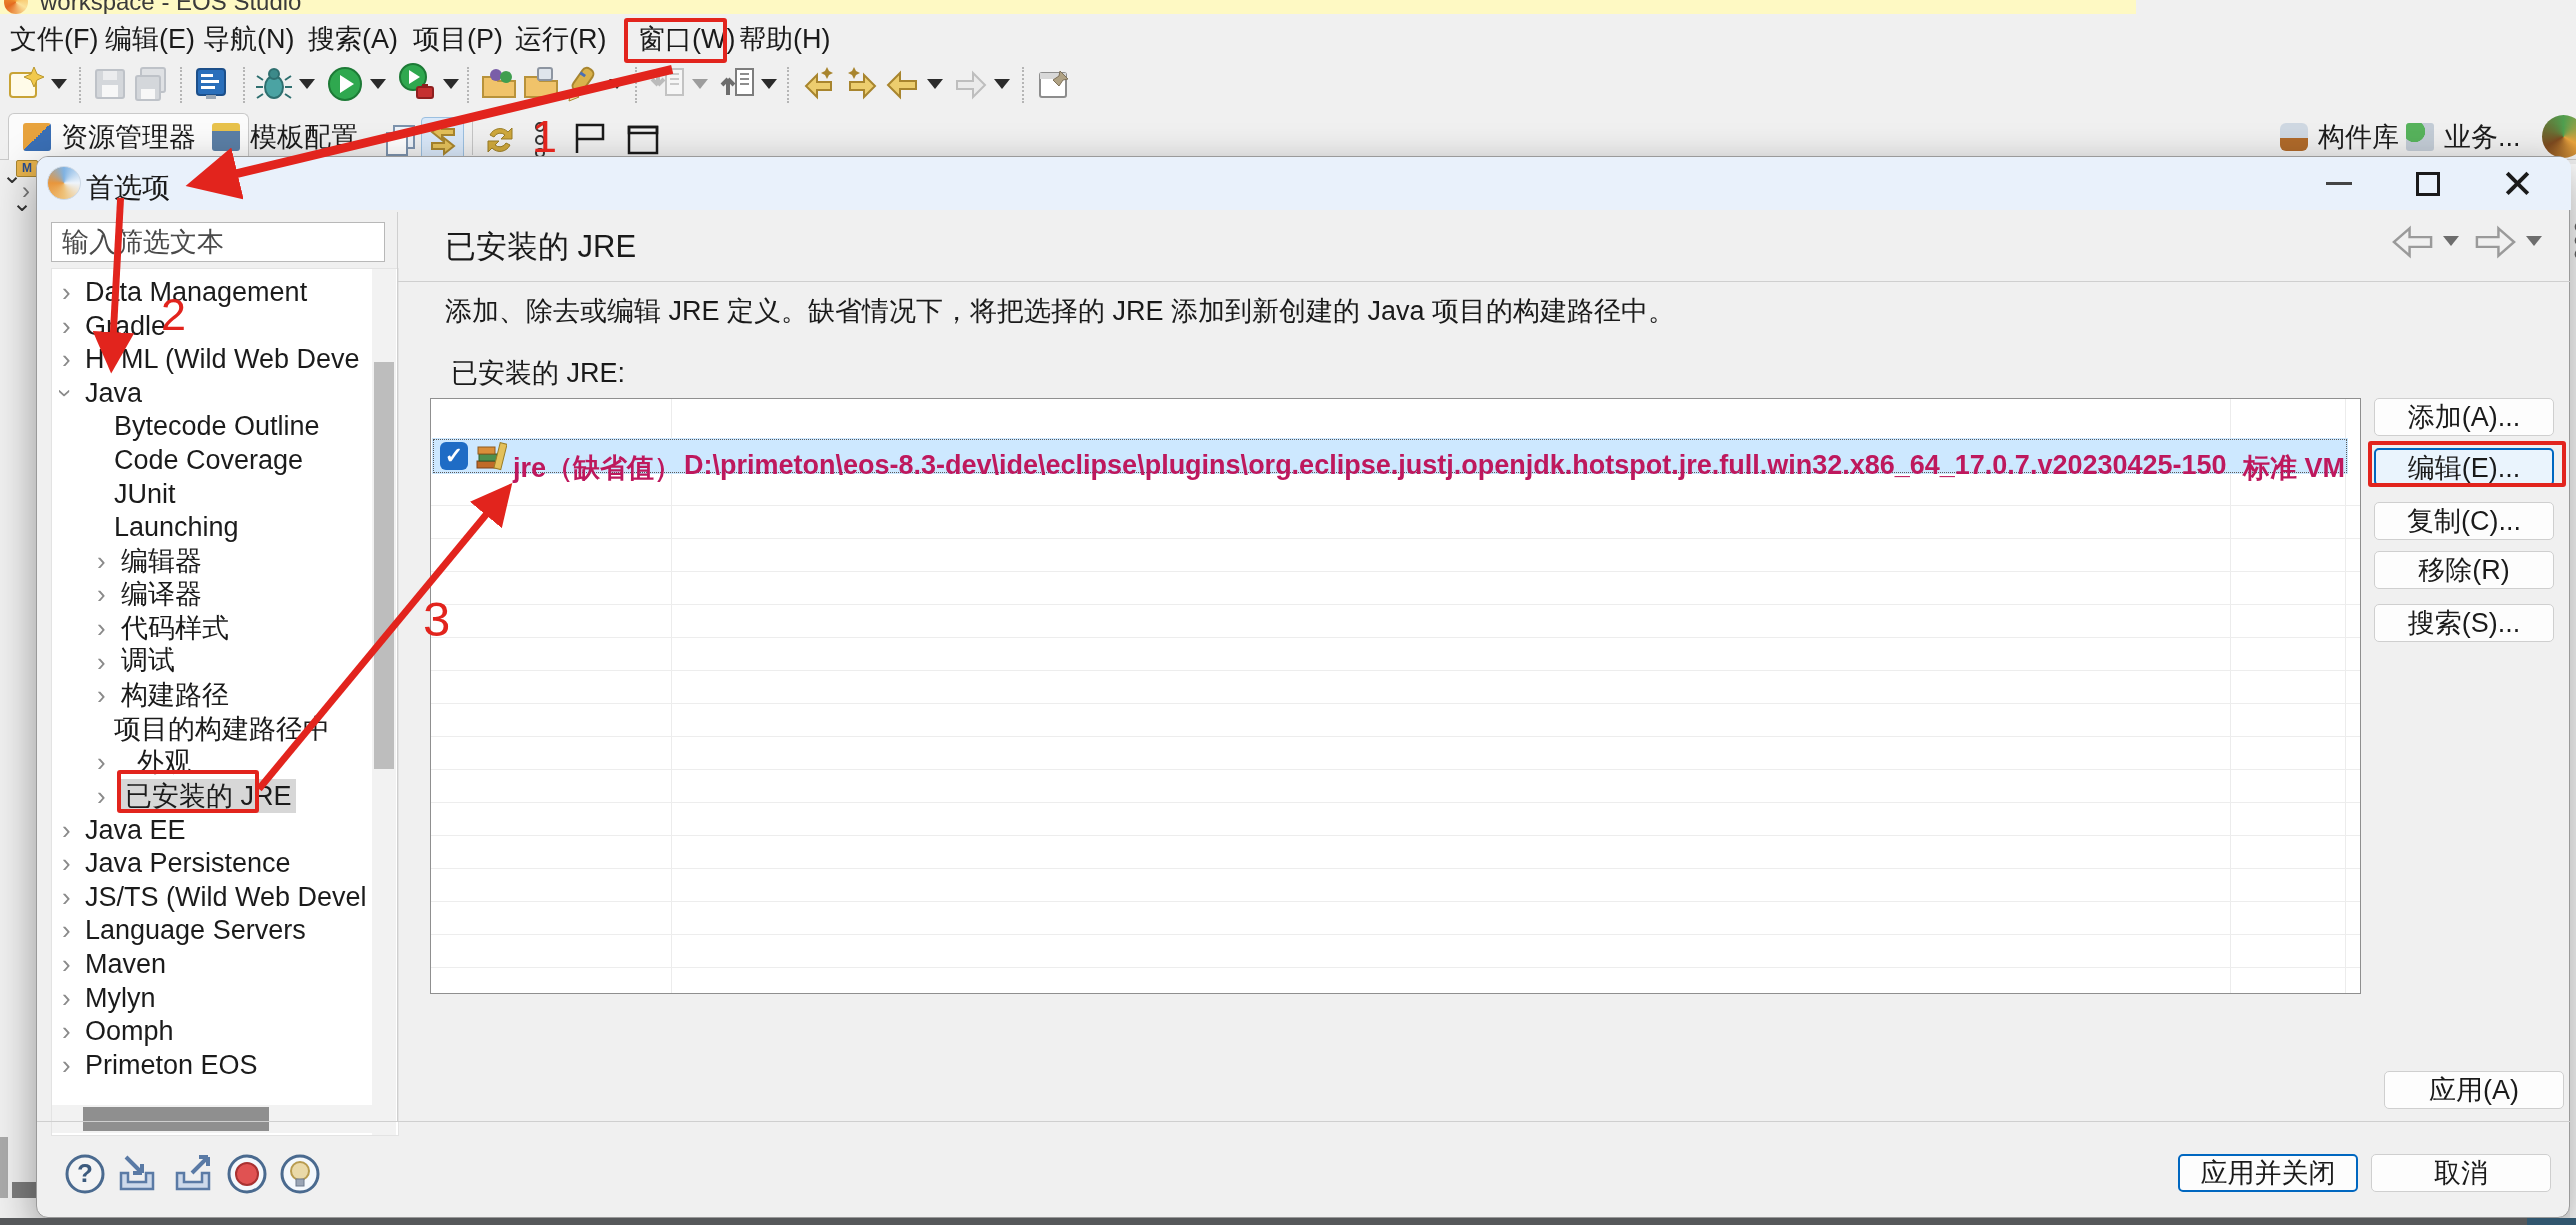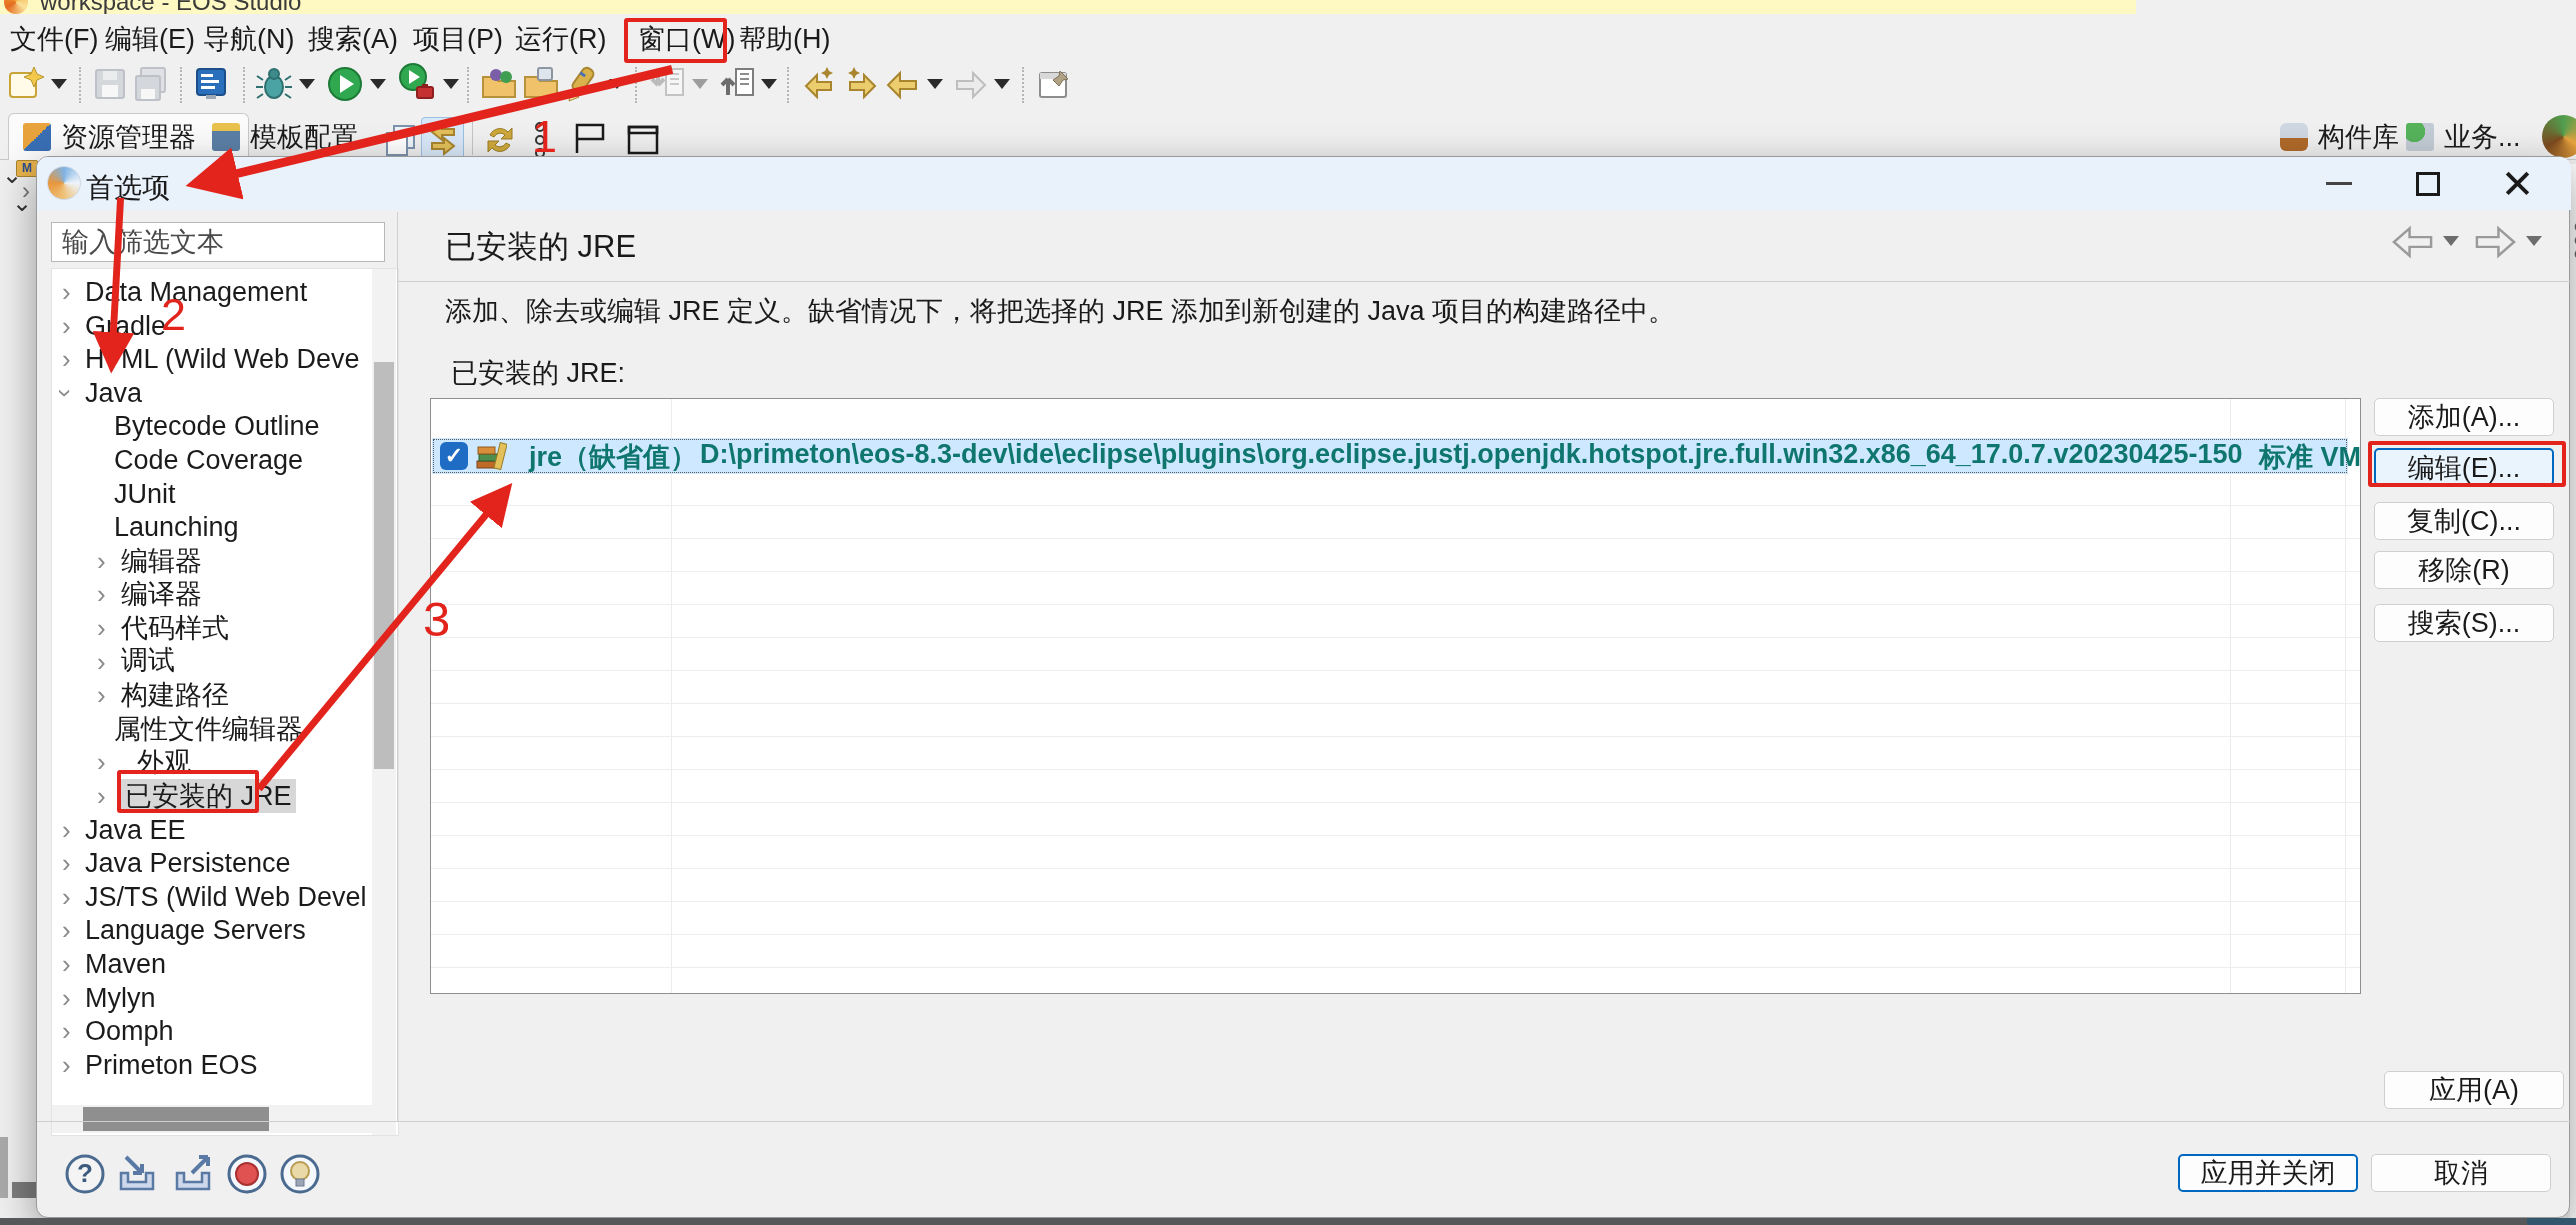--- a/index.html
+++ b/index.html
@@ -65,21 +65,21 @@
   #page-desc{left:408px;top:136px;font-size:27px;color:#1a1a1a;white-space:nowrap;}
   #table-label{left:414px;top:198px;font-size:27px;color:#1a1a1a;}
   #jre-table{left:393px;top:241px;width:1931px;height:596px;background:#fff;border:1px solid #8f8f8f;overflow:hidden;}
   .colline{position:absolute;top:0;width:1px;height:596px;background:#ececec;}
   #thead{position:absolute;left:0;top:0;width:100%;height:38px;border-bottom:1px solid #e4e4e4;background:#fff;}
   .th{position:absolute;top:2px;font-size:27px;color:#1a1a1a;}
   #rowsel{position:absolute;left:1px;top:39px;width:1916px;height:36px;background:#cde8ff;outline:1px dotted #5a5a5a;outline-offset:-2px;}
   #cbx{position:absolute;left:8px;top:4px;width:28px;height:28px;border-radius:6px;background:#1f6cc5;color:#fff;
        font-size:22px;line-height:28px;text-align:center;font-weight:bold;}
   #libicon{position:absolute;left:43px;top:3px;width:32px;height:30px;}
-  .cell{position:absolute;top:1px;font-size:27px;font-weight:bold;color:#0f766e;white-space:nowrap;margin-left:16px;}
+  .cell{position:absolute;top:12px;font-size:27px;font-weight:bold;color:#be185d;white-space:nowrap;}
   #gridlines{position:absolute;left:0;top:74px;width:100%;height:522px;
      background:repeating-linear-gradient(to bottom,transparent 0 32px,#ededed 32px 33px);}
 
   .sidebtn{position:absolute;left:2337px;width:180px;height:38px;background:#fdfdfd;border:1px solid #cfcfcf;
      border-radius:5px;font-size:27px;color:#1a1a1a;text-align:center;line-height:36px;}
   #btn-edit{background:#eaf4fd;border:2px solid #0067c0;}
 
   #nav-arrows{left:2353px;top:63px;width:168px;height:43px;}
   .navdrop{position:absolute;top:16px;width:0;height:0;border-left:8px solid transparent;border-right:8px solid transparent;border-top:10px solid #6d6d6d;}
 
@@ -333,21 +333,21 @@
           </div>
           <div class="trow" style="top: 376px;">
             <span class="chev" style="left: 45px;">›</span>
             <span class="tlabel" style="left: 69px; font-family: Liberation Mono, monospace;">调试</span>
           </div>
           <div class="trow" style="top: 409px;">
             <span class="chev" style="left: 45px;">›</span>
             <span class="tlabel" style="left: 69px;">构建路径</span>
           </div>
           <div class="trow" style="top: 443px;">
-            <span class="tlabel" style="left: 62px;">属性文件编辑器</span>
+            <span class="tlabel" style="left: 62px;">项目的构建路径中</span>
           </div>
           <div class="trow" style="top: 476px;">
             <span class="chev" style="left: 45px;">›</span>
             <span class="tlabel" style="left: 69px; margin-left: 16px;">外观</span>
           </div>
           <div class="trow" style="top: 510px;">
             <span class="chev" style="left: 45px;">›</span>
             <span class="tlabel sel" style="left: 69px;">已安装的 JRE</span>
           </div>
           <div class="trow" style="top: 544px;">

